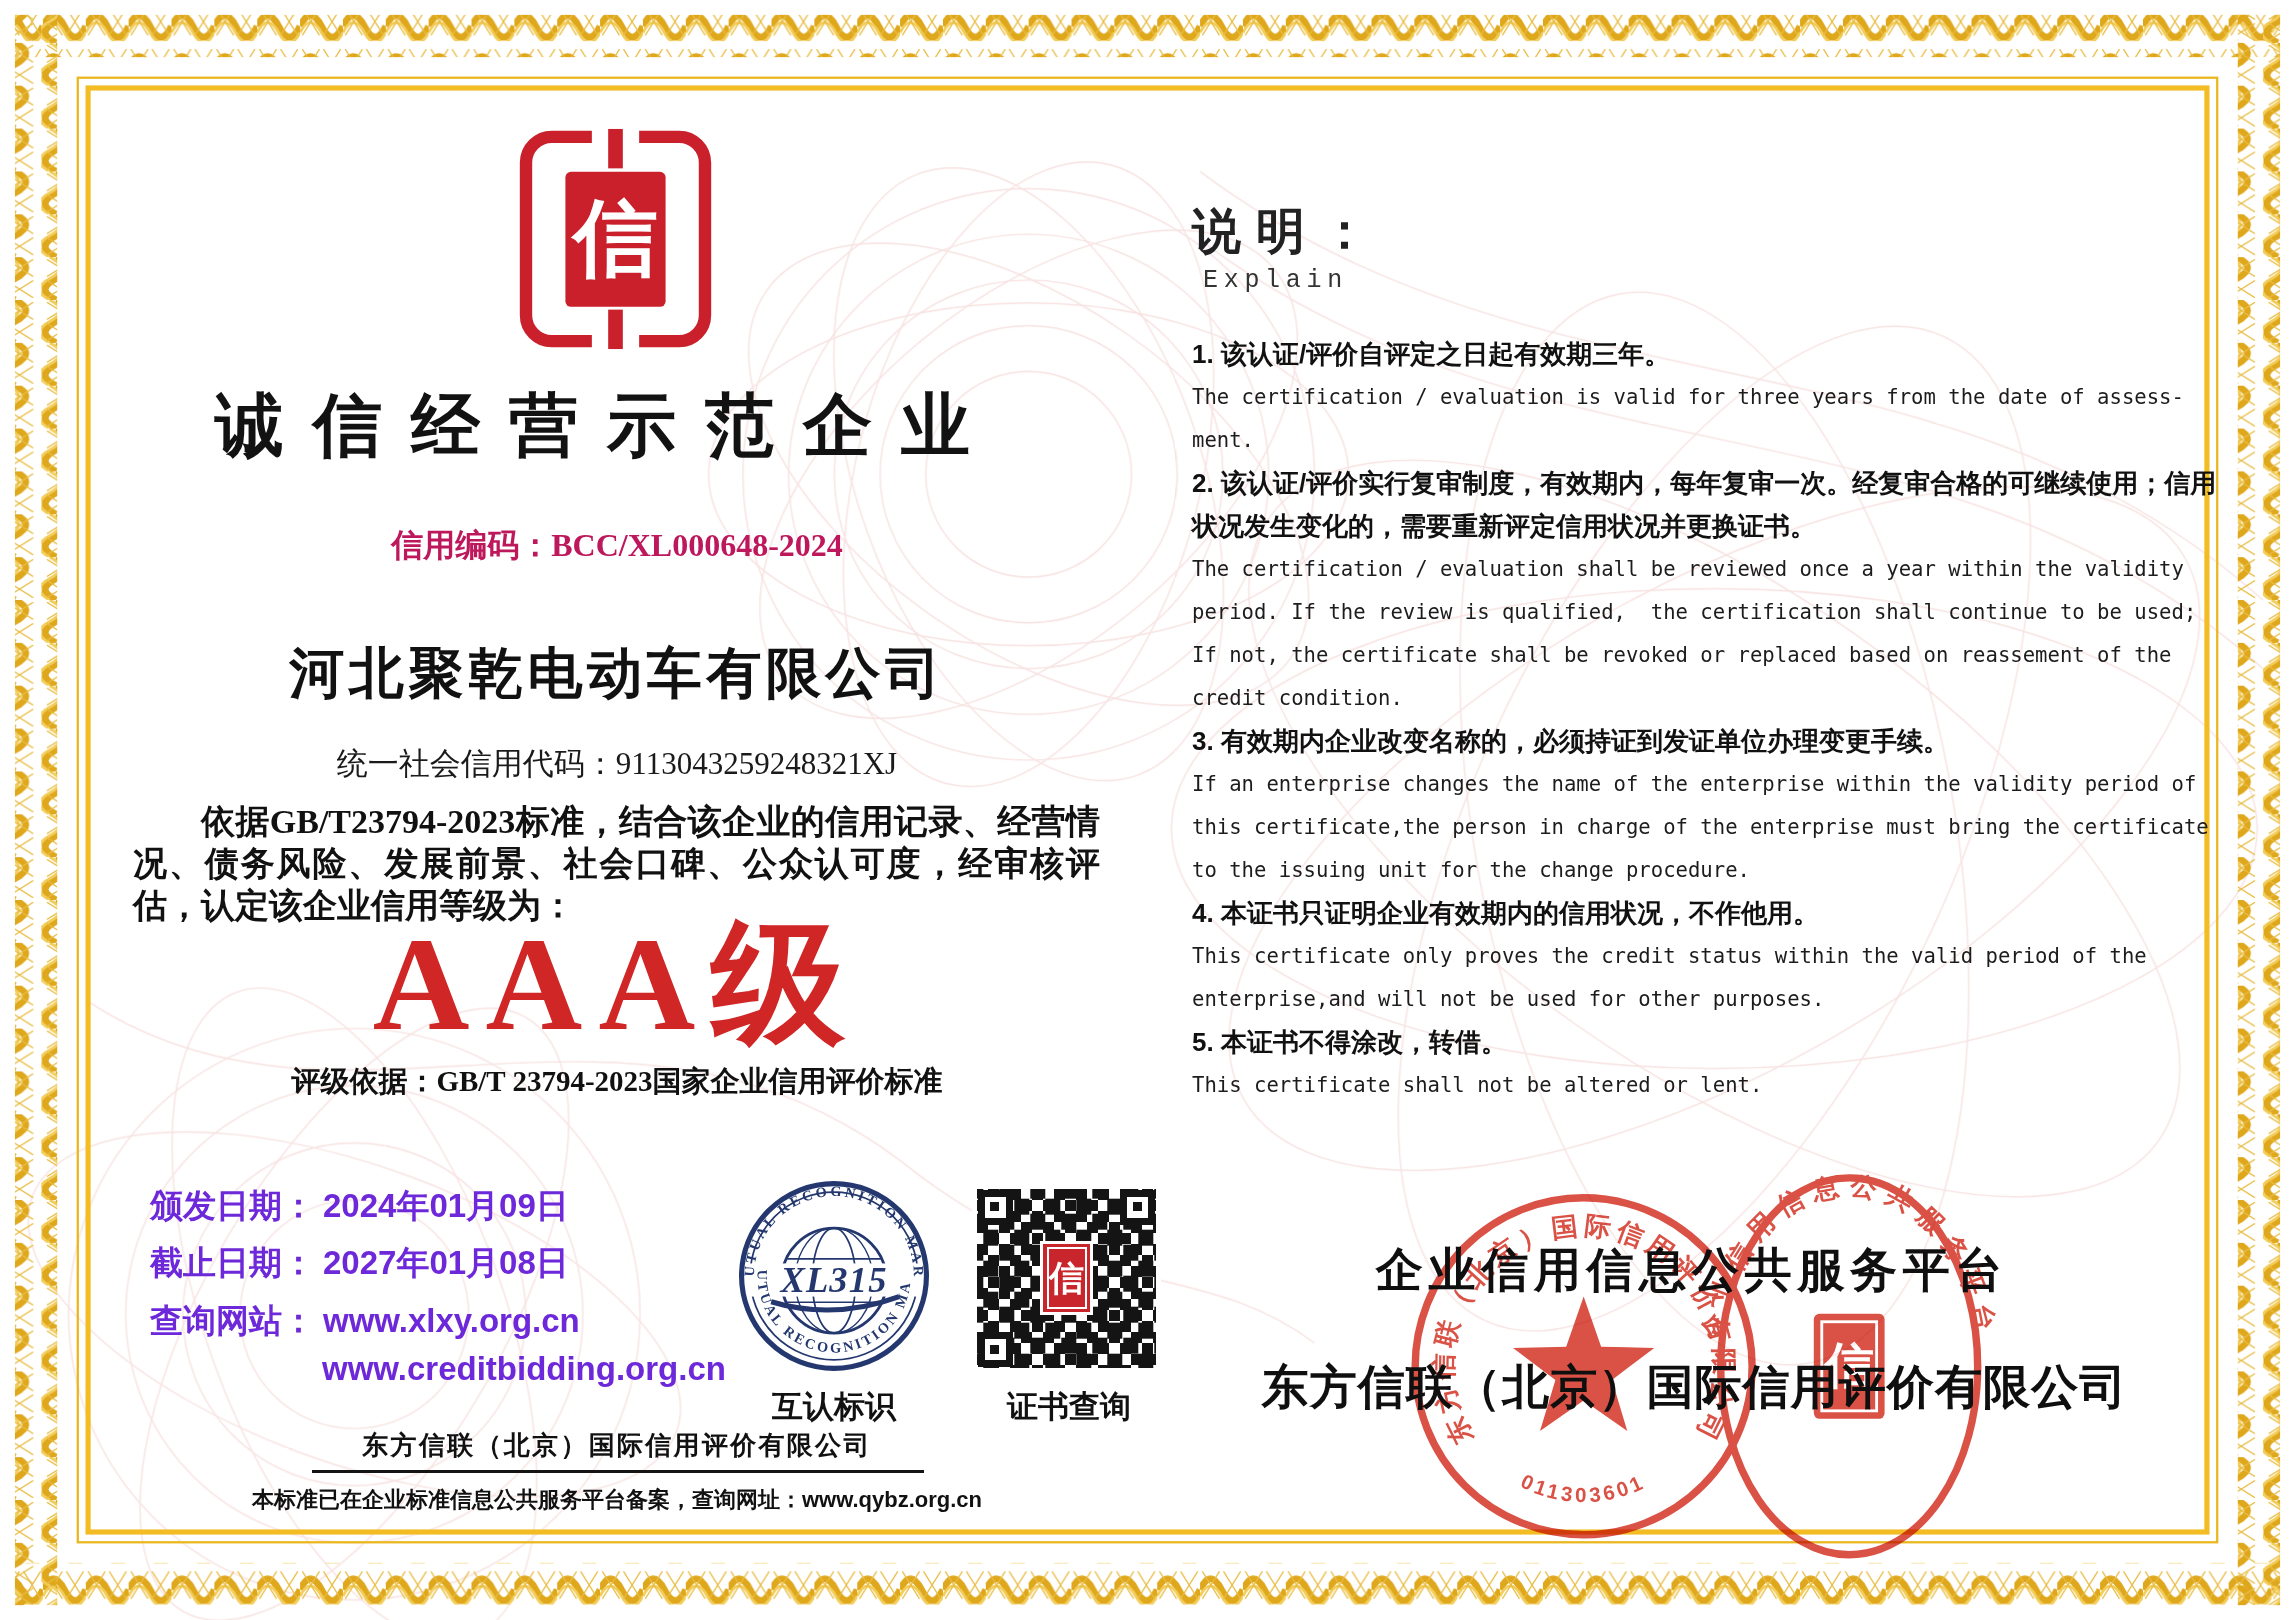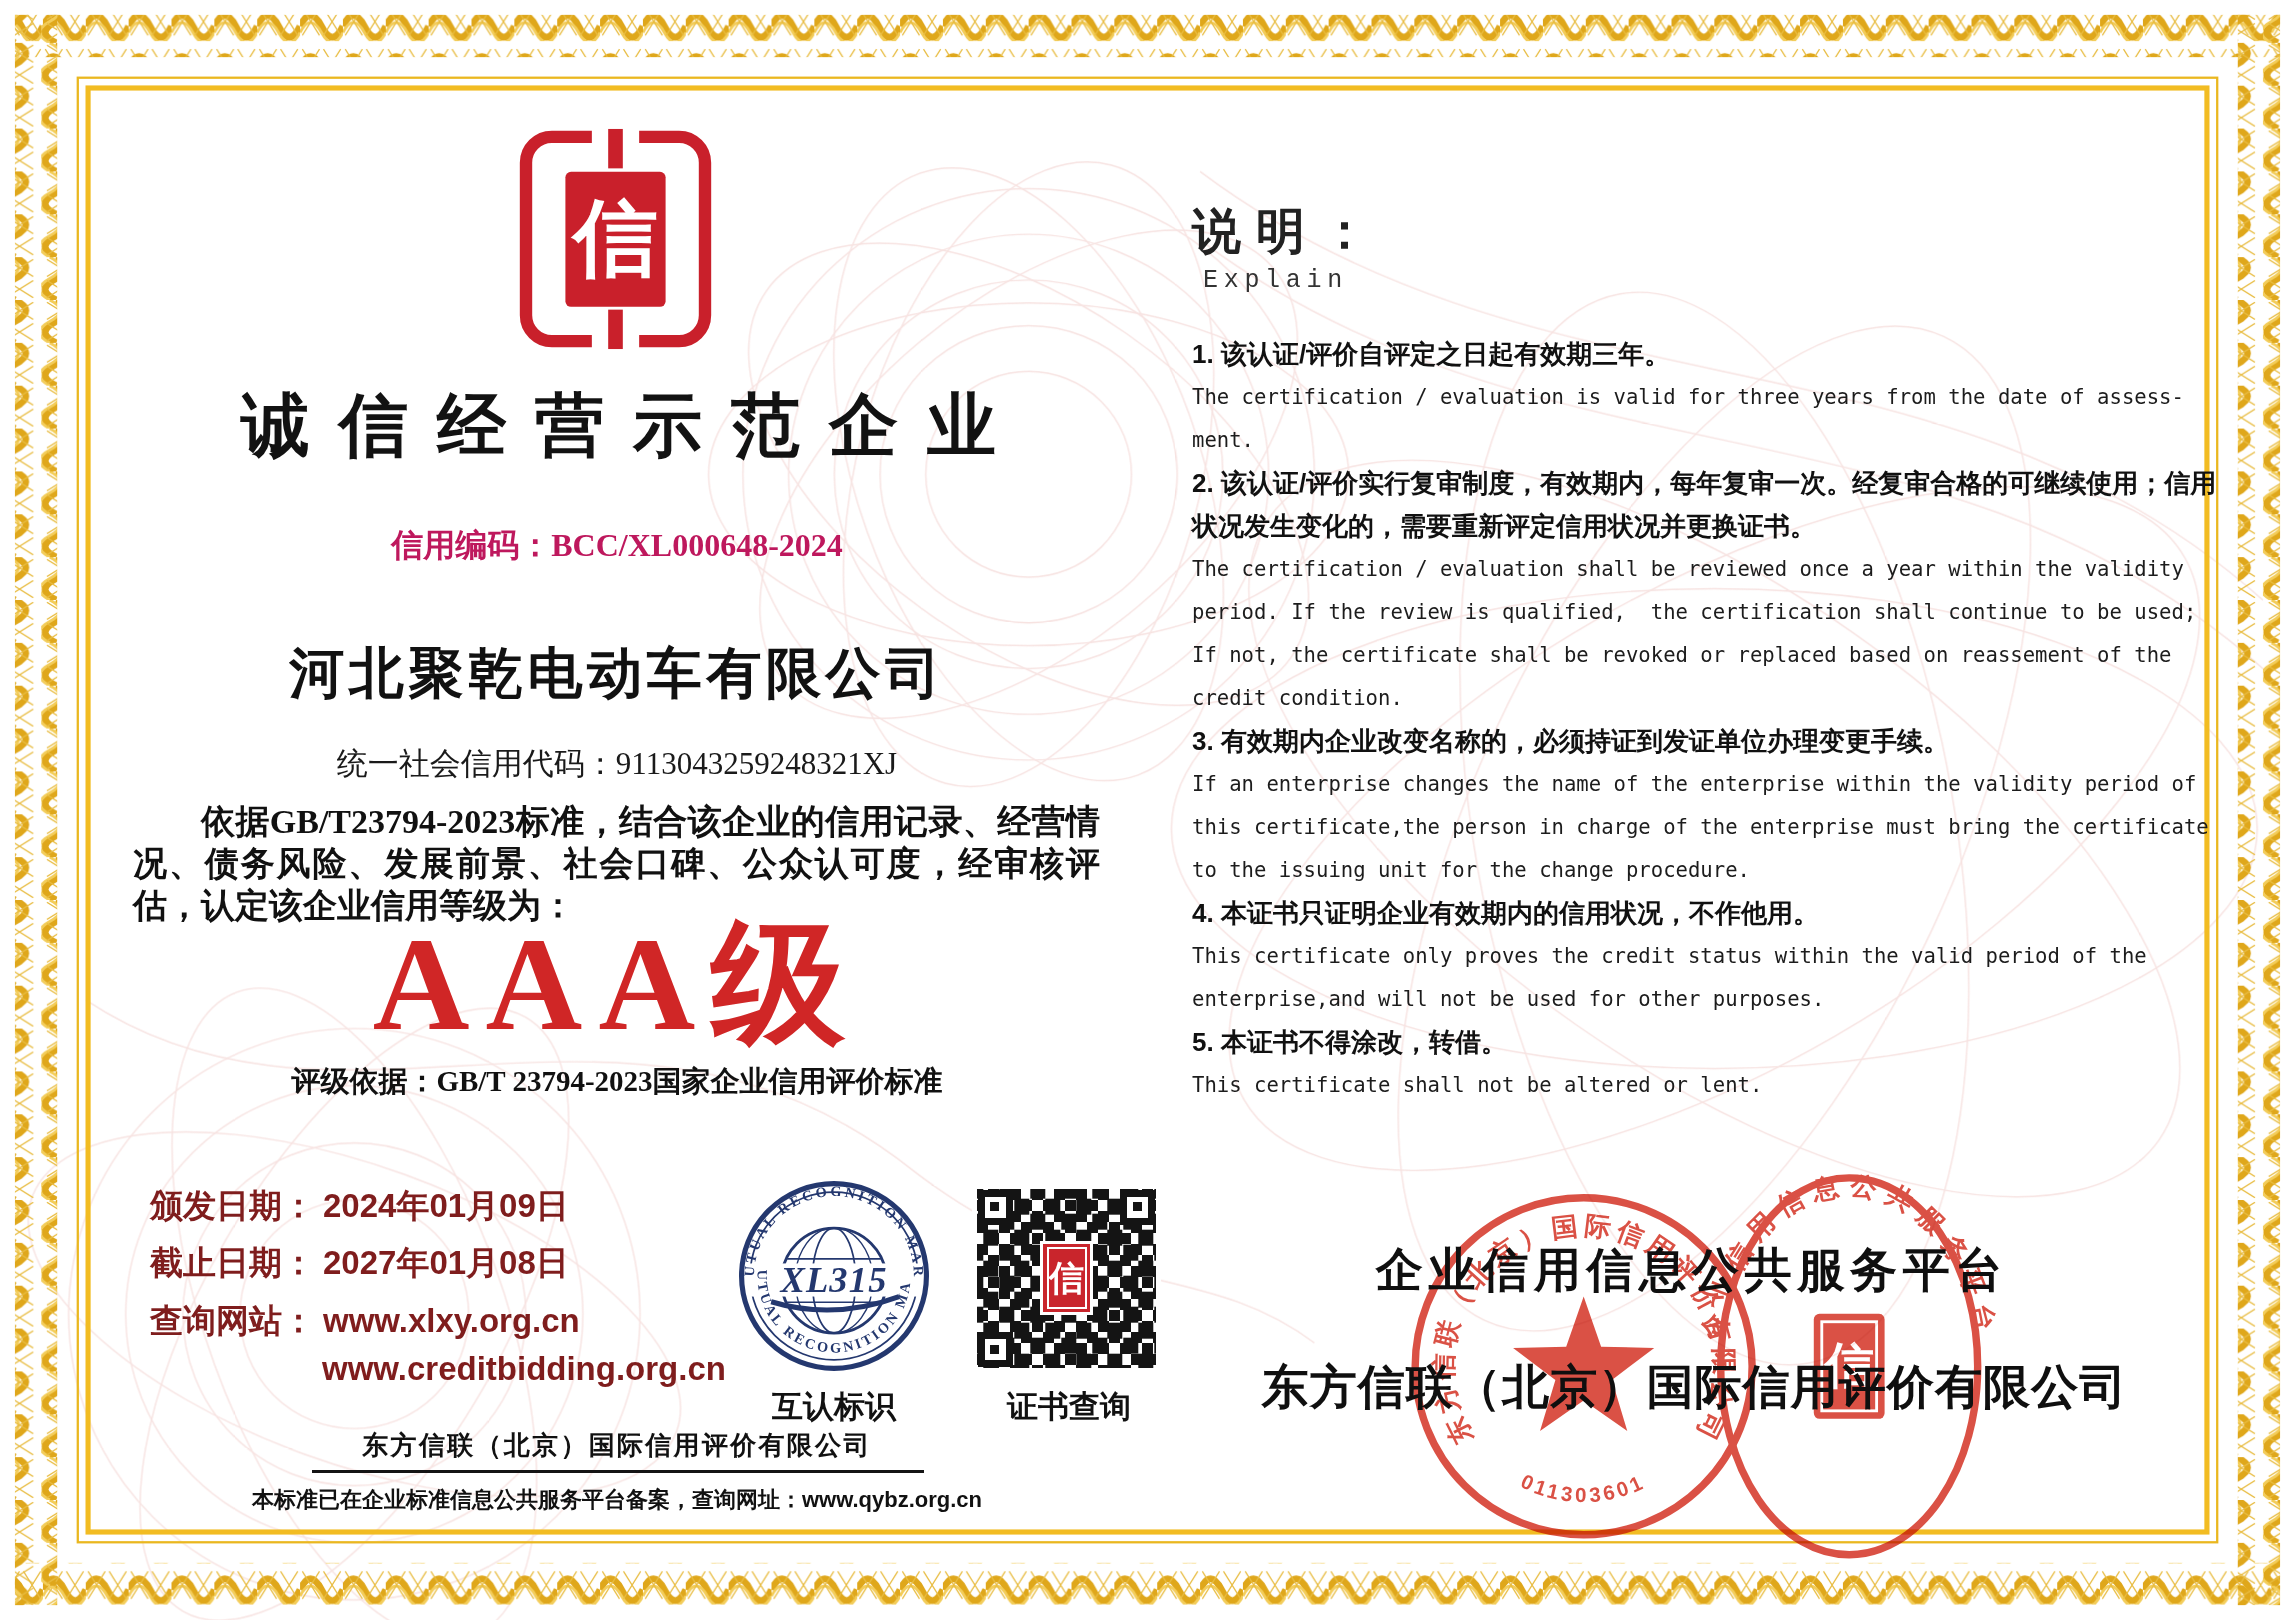--- a/index.html
+++ b/index.html
@@ -7,35 +7,35 @@
         font-family:"Liberation Sans","DejaVu Sans",sans-serif;}
   .abs{position:absolute;}
   svg{display:block;}
   
   .bg-guilloche{left:0;top:0;z-index:0;}
   .border-svg{left:0;top:0;z-index:1;}
   .content{z-index:2;}
   .stampsvg{z-index:3;mix-blend-mode:multiply;opacity:.88;}
   .toptext{z-index:4;}
   
-  .title{left:130px;top:380px;width:1006px;text-align:center;font-size:69px;font-weight:900;
+  .title{left:104px;top:380px;width:1006px;text-align:center;font-size:69px;font-weight:900;
          letter-spacing:29px;color:#121212;font-family:"Liberation Sans","DejaVu Sans",sans-serif;}
   .creditline{left:114px;top:524px;width:1006px;text-align:center;font-size:32px;font-weight:700;
          color:#be185d;font-family:"Liberation Serif","DejaVu Serif",serif;}
   .company{left:114px;top:609px;width:1006px;text-align:center;font-size:55px;font-weight:900;
          letter-spacing:4.6px;color:#111;font-family:"Liberation Serif","DejaVu Serif",serif;margin-top:28px;}
   .uscc{left:114px;top:743px;width:1006px;text-align:center;font-size:31px;font-weight:400;
          color:#1a1a1a;font-family:"Liberation Serif","DejaVu Serif",serif;}
   .statement{left:133px;top:801px;width:967px;font-size:34px;font-weight:700;line-height:1.24;
          text-align:justify;text-indent:2em;color:#111;font-family:"Liberation Serif","DejaVu Serif",serif;}
   .grade{left:114px;top:917px;width:1006px;text-align:center;font-size:134px;line-height:1;
          font-weight:900;letter-spacing:16px;color:#D02626;font-family:"Liberation Serif","DejaVu Serif",serif;}
   .basis{left:114px;top:1062px;width:1006px;text-align:center;font-size:29px;font-weight:700;
          color:#111;font-family:"Liberation Serif","DejaVu Serif",serif;}
-  .info-row{left:150px;font-size:33px;font-weight:700;color:#7f1d1d;white-space:nowrap;}
+  .info-row{left:150px;font-size:33px;font-weight:700;color:#6d28d9;white-space:nowrap;}
   .info-label{display:inline-block;width:173px;}
   .mark-label{width:194px;text-align:center;font-size:31px;font-weight:700;color:#111;}
   .issuer{left:114px;top:1428px;width:1006px;text-align:center;font-size:26px;font-weight:700;
          letter-spacing:2.3px;color:#111;font-family:"Liberation Serif","DejaVu Serif",serif;}
   .issuer-line{left:312px;top:1470px;width:612px;height:2.9px;background:#141414;}
   .note{left:114px;top:1485px;width:1006px;text-align:center;font-size:22px;font-weight:600;
          color:#111;font-family:Liberation Sans, sans-serif;}
   
   .qr{left:972px;top:1184px;width:189px;height:189px;background:#fff;}
   .qr-noise{position:absolute;left:4.6px;top:4.6px;right:4.6px;bottom:4.6px;

